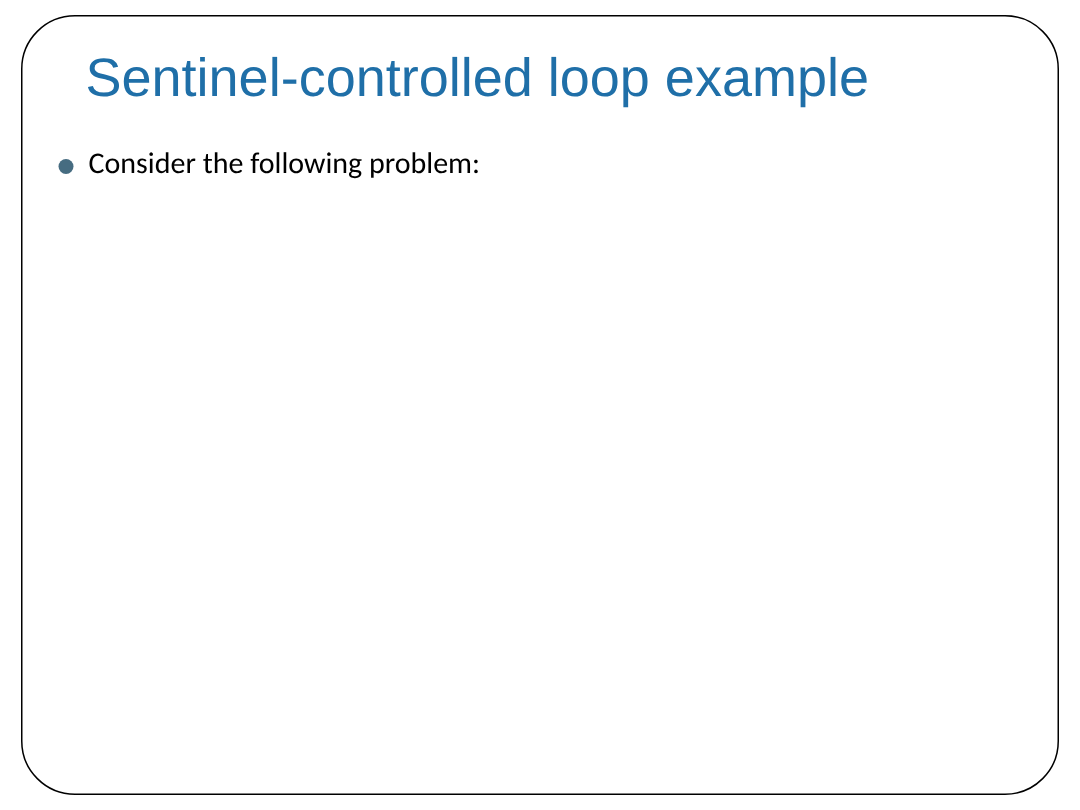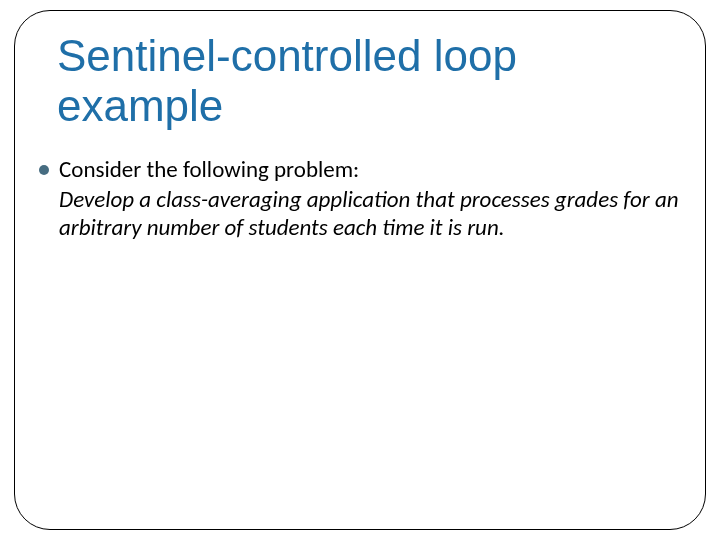--- a/index.html
+++ b/index.html
@@ -23,28 +23,28 @@
     box-sizing: border-box;
     width: 100%;
     height: 100%;
     border: 1.5px solid #000;
     border-radius: 36px;
     padding: 20px 22px 20px 22px;
   }
   .title {
     font-family: Arial, "Helvetica Neue", Helvetica, sans-serif;
     color: #1F6FA8;
-    font-size: 44px;
+    font-size: 36px;
     font-weight: 400;
     letter-spacing: 0px;
     margin: 0 0 24px 20px;
   }
   .body {
     color: #000;
-    font-size: 23px;
+    font-size: 20px;
     line-height: 1.22;
   }
   .item {
     position: relative;
     padding-left: 22px;
     margin-bottom: 2px;
   }
   .item::before {
     content: "";
     position: absolute;
@@ -62,16 +62,15 @@
   }
 </style>
 </head>
 <body>
 
 <div class="slide">
   <div class="frame">
     <h1 class="title">Sentinel-controlled loop example</h1>
     <div class="body">
       <div class="item">Consider the following problem:</div>
-      <div class="quote">Develop a class-averaging application that processes grades for an arbitrary number of students each time it is run.</div>
     </div>
   </div>
 </div>
 
 </body></html>

